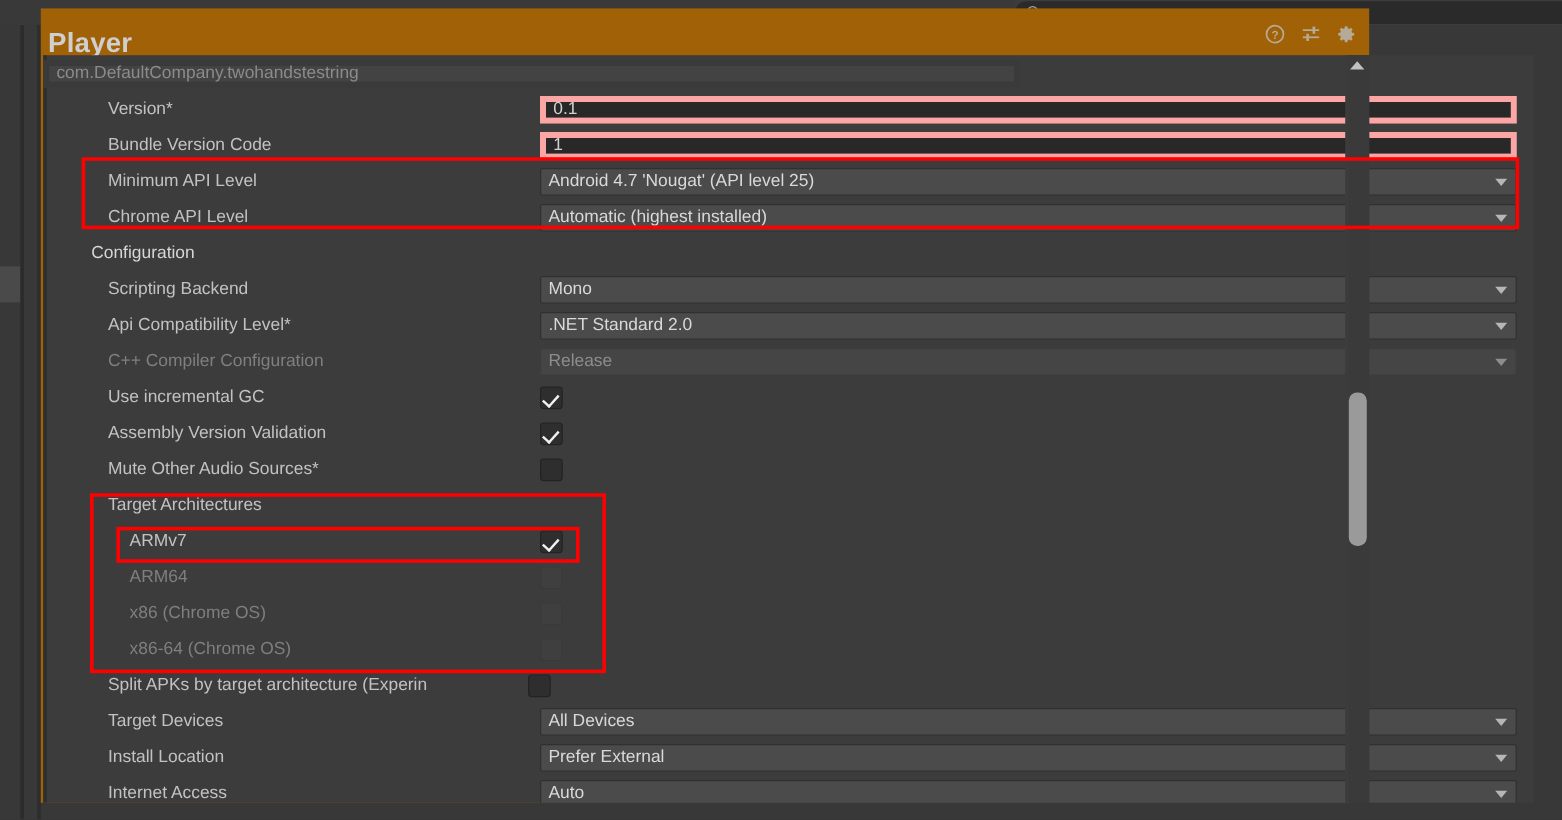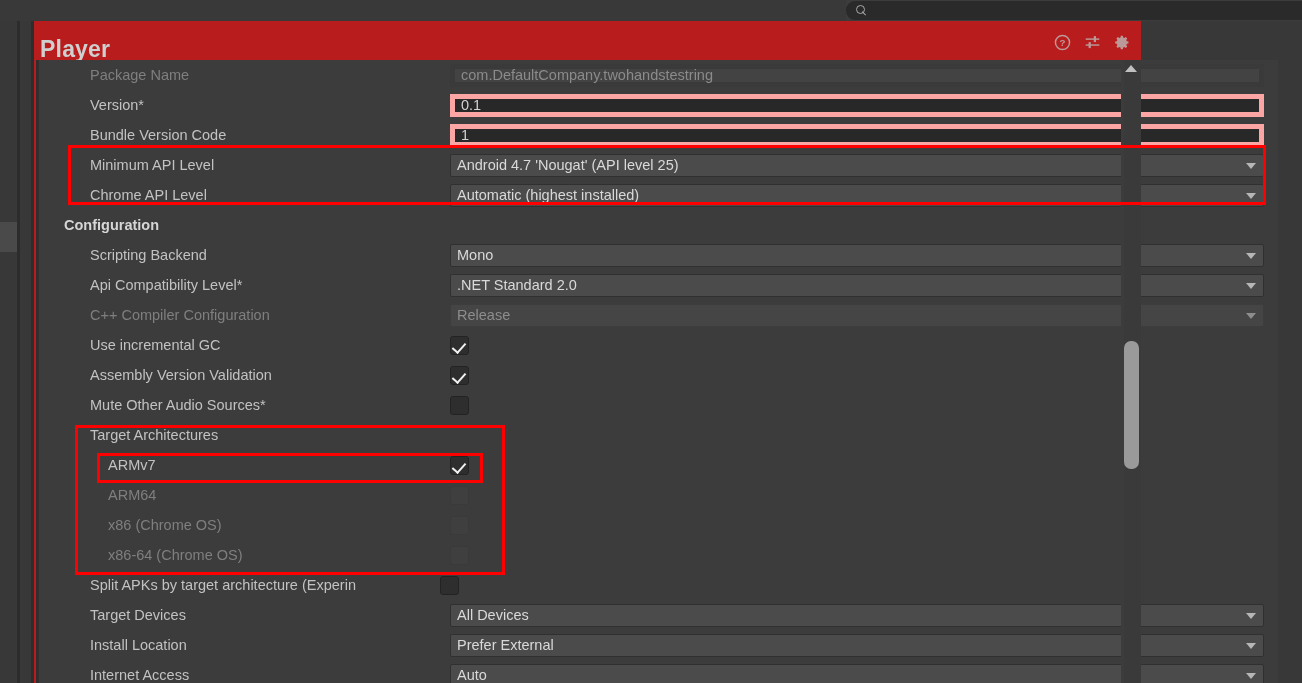--- a/index.html
+++ b/index.html
@@ -39,22 +39,22 @@
 
   
   .rail-a { position:absolute; left:0; top:21px; width:17px; height:662px; background:#383838; }
   .rail-sep1 { position:absolute; left:17px; top:21px; width:3px; height:662px; background:#2c2c2c; }
   .rail-b { position:absolute; left:20px; top:21px; width:11px; height:662px; background:#383838; }
   .rail-highlight { position:absolute; left:0; top:222px; width:17px; height:30px; background:#4a4a4a; }
   .rail-sep2 { position:absolute; left:31px; top:21px; width:3px; height:662px; background:#2d2d2d; }
 
   
   .panel {
-    position:absolute; left:34px; top:21px; width:1107px; height:662px;
-    background:#b91c1c;
+    position:absolute; left:34px; top:7px; width:1107px; height:662px;
+    background:#a16207;
   }
   .panel-title {
     position:absolute; left:6px; top:15px;
     font-size:23px; color:#cfcfcf; font-weight:bold; letter-spacing:.2px;
   }
   .title-icons {
     position:absolute; right:10px; top:13px; display:flex; gap:13px; align-items:center;
   }
   .ticon { width:17px; height:17px; opacity:.78; }
 
@@ -67,21 +67,21 @@
   .row {
     position:relative; height:30px; display:flex; align-items:center;
   }
   .label {
     width:414px; padding-left:54px; font-size:14.5px; color:#c2c2c2;
     white-space:nowrap; overflow:visible;
   }
   .label.dim { color:#7f7f7f; }
   .label.sub { padding-left:72px; }
   .section-head {
-    width:414px; padding-left:28px; font-size:14.5px; color:#d6d6d6; font-weight:bold;
+    width:414px; padding-left:40px; font-size:14.5px; color:#d6d6d6; font-weight:normal;
   }
   .textfield {
     width:814px; height:23px; background:#282828; border:5px solid #fca5a5;
     color:#d2d2d2; font-size:14.5px; padding:0 6px; display:flex; align-items:center;
   }
   .textfield.dim { background:#434343; border-color:#3a3a3a; color:#8b8b8b; }
   .dropdown {
     width:814px; height:23px; background:#4b4b4b; border:1px solid #303030;
     border-radius:2px; color:#d9d9d9; font-size:14.5px; padding:0 6px;
     display:flex; align-items:center; position:relative;
@@ -159,21 +159,20 @@
         <path fill="#bdbdbd" d="M10 6.6a3.4 3.4 0 100 6.8 3.4 3.4 0 000-6.8zm0 5.1a1.7 1.7 0 110-3.4 1.7 1.7 0 010 3.4z"></path>
         <path fill="#bdbdbd" d="M17 11.2v-2.4l-2-.33a5.6 5.6 0 00-.62-1.5l1.18-1.64-1.7-1.7-1.64 1.18a5.6 5.6 0 00-1.5-.62L10.4 2.2H8l-.33 2a5.6 5.6 0 00-1.5.62L4.53 3.64l-1.7 1.7 1.18 1.64a5.6 5.6 0 00-.62 1.5l-2 .33v2.4l2 .33c.13.53.34 1.03.62 1.5l-1.18 1.64 1.7 1.7 1.64-1.18c.47.28.97.49 1.5.62l.33 2h2.4l.33-2a5.6 5.6 0 001.5-.62l1.64 1.18 1.7-1.7-1.18-1.64c.28-.47.49-.97.62-1.5l2-.33z"></path>
       </svg>
     </div>
 
     <div class="body">
       <div class="bodysep"></div>
       <div id="rows">
           <div class="rowwrap">
             <div class="row">
-              <div class="label dim">Package Name</div>
               <div class="textfield dim">com.DefaultCompany.twohandstestring</div>
             </div>
           </div>
           <div class="rowwrap">
             <div class="row">
               <div class="label">Version*</div>
               <div class="textfield">0.1</div>
             </div>
           </div>
           <div class="rowwrap">

